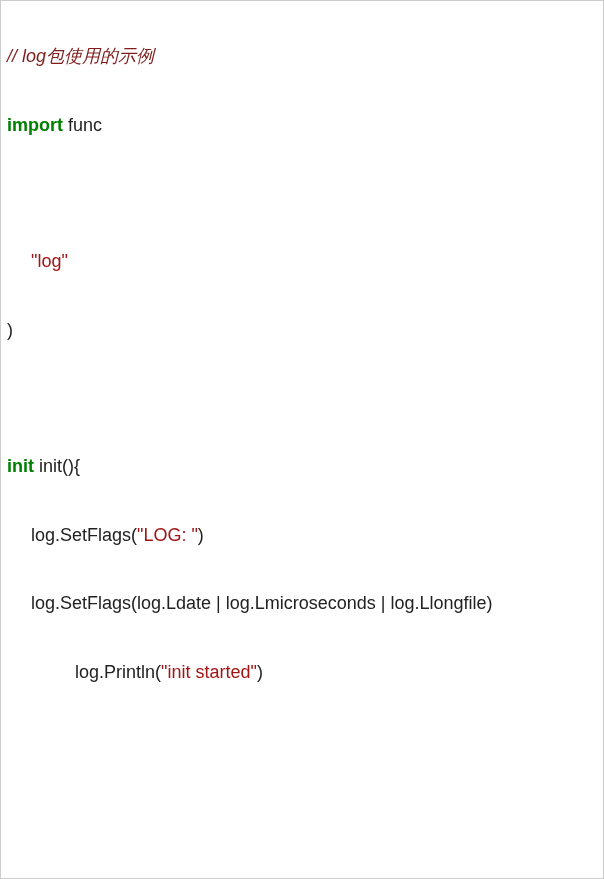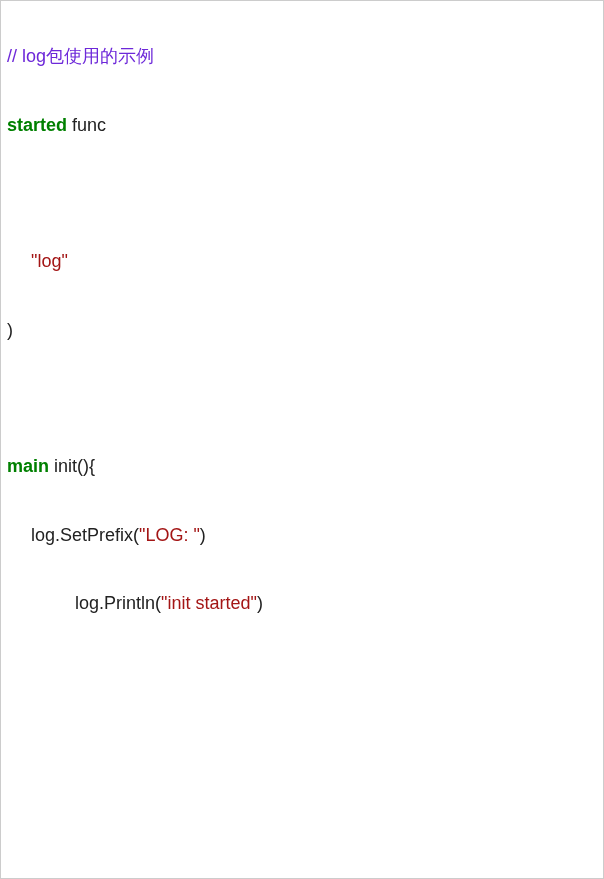--- a/index.html
+++ b/index.html
@@ -19,21 +19,22 @@
       padding: 4px 6px;
       color: #222;
       overflow: hidden;
     }
 
     .code-container {
       white-space: pre;
     }
 
     .comment {
-      color: #6d28d9;
+      color: #7f1d1d;
+      font-style: italic;
     }
 
     .keyword {
       color: #008000;
       font-weight: bold;
     }
 
     .string {
       color: #a31515;
     }
@@ -48,27 +49,28 @@
 
     .line {
       min-height: 1.9em;
     }
   </style>
 </head>
 <body>
 
 <div class="code-container">
 <div class="line"><span class="comment">// log包使用的示例</span></div>
-<div class="line"><span class="keyword">started</span><span> func</span></div>
+<div class="line"><span class="keyword">import</span><span> func</span></div>
 <div class="line"></div>
 <div class="line indent1"><span class="string">"log"</span></div>
 <div class="line"><span>)</span></div>
 <div class="line"></div>
-<div class="line"><span class="keyword">main</span><span> init(){</span></div>
-<div class="line indent1"><span>log.SetPrefix(</span><span class="string">"LOG: "</span><span>)</span></div>
+<div class="line"><span class="keyword">init</span><span> init(){</span></div>
+<div class="line indent1"><span>log.SetFlags(</span><span class="string">"LOG: "</span><span>)</span></div>
+<div class="line indent1"><span>log.SetFlags(log.Ldate | log.Lmicroseconds | log.Llongfile)</span></div>
 <div class="line indent2"><span>log.Println(</span><span class="string">"init started"</span><span>)</span></div>
 
 
 
 
 
 
 
 
 

